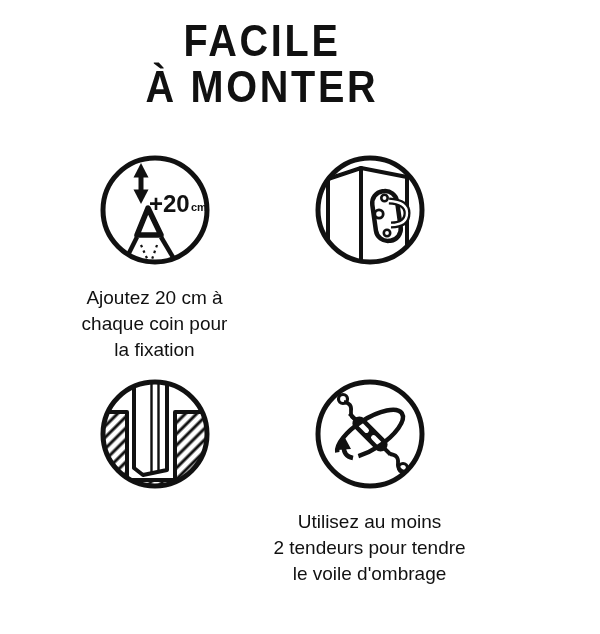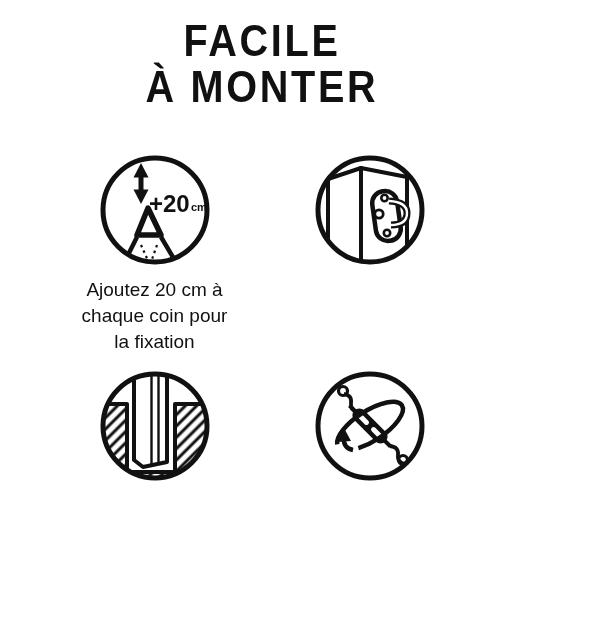--- a/index.html
+++ b/index.html
@@ -31,21 +31,21 @@
     row-gap:11px;
   }
   .step {
     margin:0;
     display:flex;
     flex-direction:column;
     align-items:center;
   }
   .step svg { display:block; flex:0 0 auto; }
   .caption {
-    margin-top:7px;
+    margin-top:15px;
     font-size:19px;
     line-height:1.36;
     text-align:center;
     white-space:pre;
     color:#111111;
   }
   .ico-num  { font-family:"Liberation Sans", sans-serif; font-weight:bold; }
 </style>
 </head>
 <body>
@@ -147,16 +147,19 @@
           </g>
           <path d="M80,80 q9,1 8,9 q-1,8 8,9" stroke-width="3.8"></path>
           <circle cx="93" cy="94" r="4.5" stroke-width="3.2"></circle>
           <line x1="97" y1="98" x2="110" y2="110" stroke-width="5"></line>
           <ellipse cx="60" cy="60" rx="38" ry="15" transform="rotate(-33 60 60)" stroke-width="4.5" pathLength="100" stroke-dasharray="86 14" stroke-dashoffset="48.5"></ellipse>
           <path d="M43,84 Q33,82 34,72" stroke-width="4.5"></path>
           <polygon points="34,62 27,76 41,75" fill="#111" stroke="none"></polygon>
         </g>
         <circle cx="60" cy="60" r="52" fill="none" stroke="#111" stroke-width="5"></circle>
       </svg>
+      <figcaption class="caption">Utilisez au moins
+2 tendeurs pour tendre
+le voile d'ombrage</figcaption>
     </figure>
 
   </div>
 </div>
 
 </body></html>

